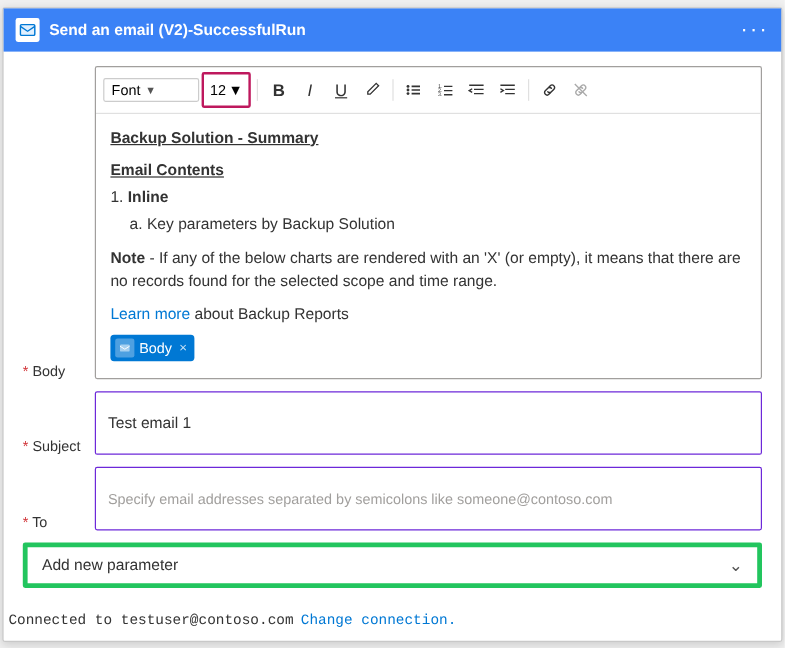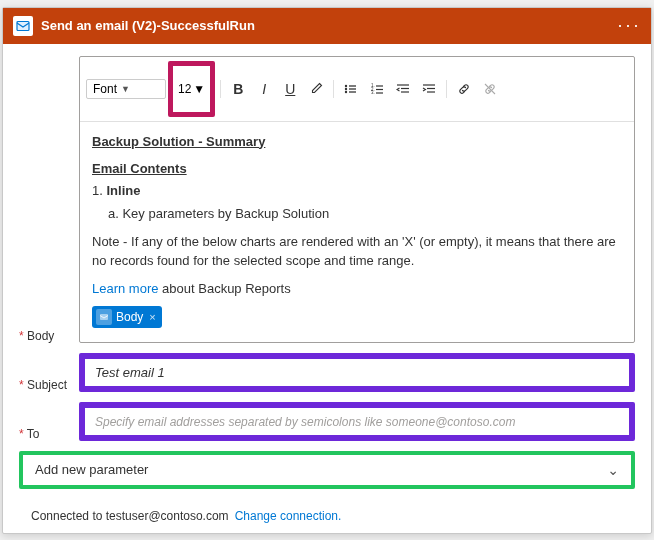--- a/index.html
+++ b/index.html
@@ -15,21 +15,21 @@
       overflow: hidden;
     }
     .card {
       width: 650px;
       background: #fff;
       border: 1px solid #c8c8c8;
       border-radius: 2px;
       box-shadow: 0 2px 8px rgba(0,0,0,0.15);
     }
     .card-header {
-      background: #c2410c;
+      background: #3b82f6;
       color: #fff;
       display: flex;
       align-items: center;
       justify-content: space-between;
       padding: 6px 10px;
       height: 36px;
     }
     .card-header-left {
       display: flex;
       align-items: center;
@@ -105,23 +105,23 @@
       min-width: 80px;
     }
     .font-selector .chevron {
       font-size: 9px;
       color: #555;
     }
     .size-selector {
       display: flex;
       align-items: center;
       background: #fff;
-      border: 5px solid #be185d;
-      border-radius: 2px;
-      padding: 16px 5px;
+      border: 2px solid #be185d;
+      border-radius: 2px;
+      padding: 6px 5px;
       font-size: 12px;
       cursor: pointer;
       gap: 2px;
     }
     .toolbar-sep {
       width: 1px;
       height: 18px;
       background: #e0e0e0;
       margin: 0 3px;
     }
@@ -165,21 +165,21 @@
       font-weight: 400;
     }
     .editor-content .list-item .label {
       font-weight: 700;
     }
     .editor-content .sub-item {
       padding-left: 16px;
       margin-bottom: 4px;
     }
     .editor-content .note-text {
-      font-weight: 400;
+      font-weight: 700;
     }
     .editor-content .note-para {
       margin: 8px 0;
       font-size: 13px;
     }
     .editor-content .link {
       color: #0078d4;
       cursor: pointer;
     }
     .token-badge {
@@ -205,27 +205,26 @@
       font-size: 9px;
     }
     .token-badge .token-close {
       font-size: 11px;
       margin-left: 2px;
       opacity: 0.8;
     }
     
     .text-input {
       width: 100%;
-      border: 6px solid #6d28d9;
-      border-radius: 2px;
-      padding: 6px 10px;
+      border: 1px solid #6d28d9;
+      border-radius: 2px;
+      padding: 18px 10px;
       font-size: 13px;
       color: #333;
       outline: none;
-      font-style: italic;
     }
     .text-input::placeholder {
       color: #a19f9d;
       font-size: 12px;
     }
     
     .add-param-row {
       border: 4px solid #22c55e;
       border-radius: 2px;
       display: flex;
@@ -238,26 +237,27 @@
     .add-param-label {
       font-size: 13px;
       color: #333;
     }
     .add-param-chevron {
       font-size: 14px;
       color: #555;
     }
     
     .card-footer {
-      padding: 6px 16px 10px 28px;
+      padding: 6px 16px 10px 4px;
       display: flex;
       align-items: center;
       gap: 6px;
       font-size: 12px;
       color: #333;
+      font-family: Liberation Mono, monospace;
     }
     .footer-link {
       color: #0078d4;
       cursor: pointer;
       text-decoration: none;
     }
   </style>
 </head>
 <body>
 

